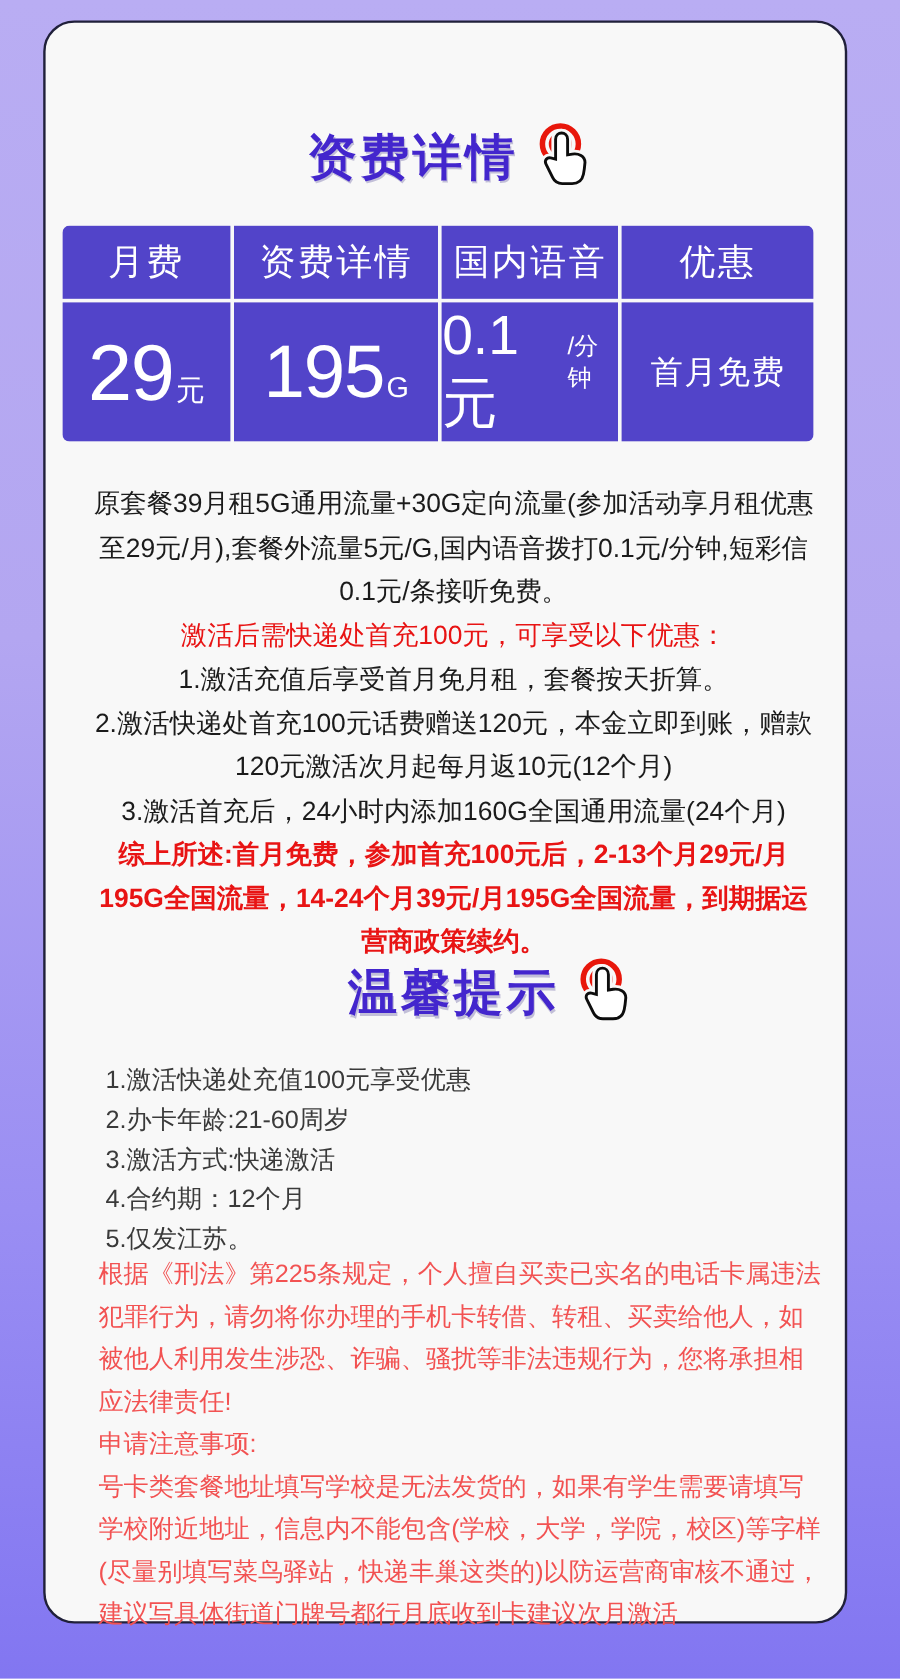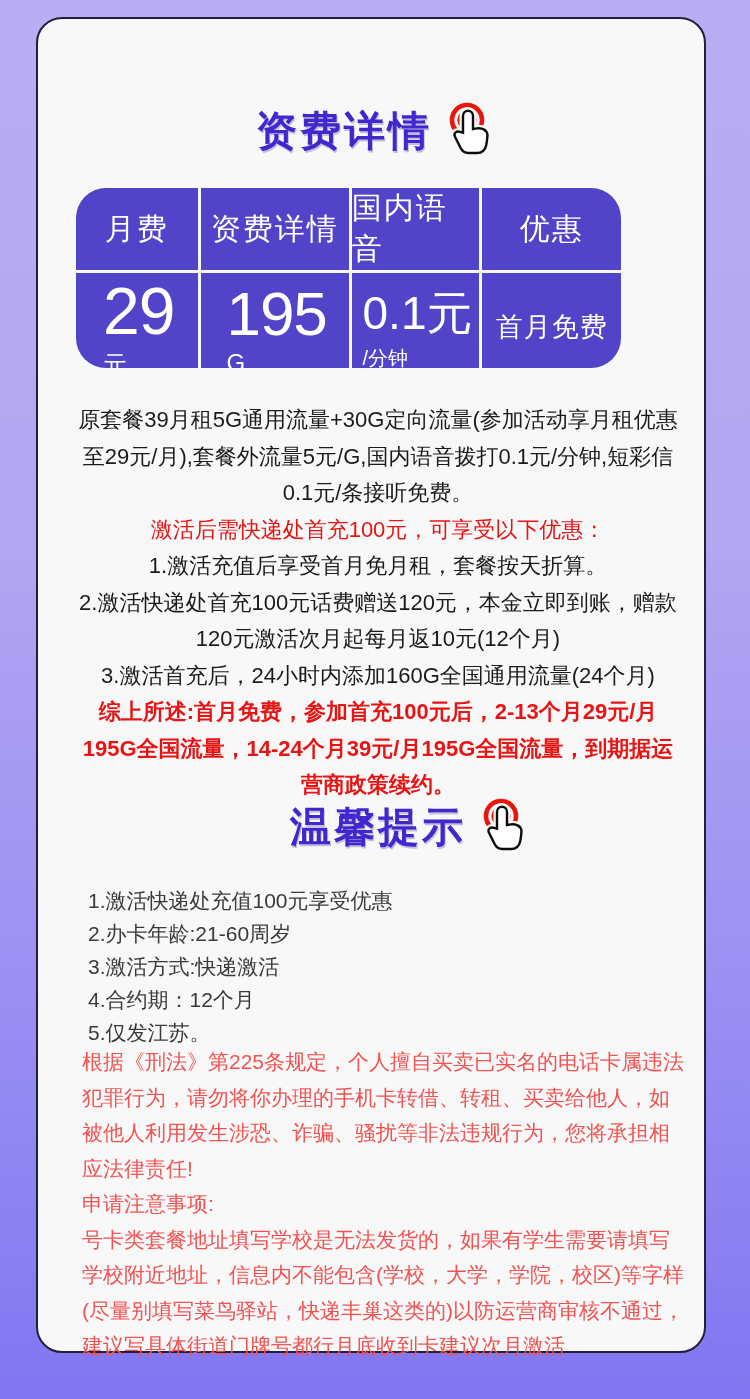--- a/index.html
+++ b/index.html
@@ -25,34 +25,34 @@
   .t1{top:103px;}
   .t2{top:799px;padding-left:34px;}
   .sec-title{
     font-size:41px;font-weight:900;color:#4326cd;
     letter-spacing:3px;line-height:56px;
     text-shadow:1px 2px 0 rgba(32,20,120,0.25);
   }
   .tap-icon{width:52px;height:64px;margin-top:-2px;}
   
   .table{
-    position:absolute;left:76px;top:188px;
-    width:545px;height:180px;
+    position:absolute;left:52px;top:188px;
+    width:626px;height:180px;
     display:grid;
     grid-template-columns:142fr 173fr 149fr 162fr;
     grid-template-rows:74fr 103fr;
     gap:3px;
-    border-radius:30px;overflow:hidden;
+    border-radius:6px;overflow:hidden;
   }
   .cell{
     background:#5244c9;color:#ffffff;
     display:flex;align-items:center;justify-content:center;
   }
   .cell.hdr{font-size:30px;font-weight:500;letter-spacing:2px;}
-  .vwrap{display:flex;align-items:baseline;justify-content:flex-end;flex-direction:column;}
+  .vwrap{display:flex;align-items:baseline;justify-content:flex-end;}
   .v-big{font-size:66px;font-weight:400;letter-spacing:-1px;}
   .v-mid{font-size:62px;font-weight:400;letter-spacing:-1px;}
   .v-sm{font-size:46px;font-weight:400;}
   .v-unit{font-size:24px;margin-left:2px;}
   .v-unit2{font-size:20px;margin-left:2px;}
   .v-text{font-size:27px;letter-spacing:1px;}
   
   .desc{
     position:absolute;left:78px;top:402px;width:600px;
     font-size:22px;line-height:36.5px;color:#1b1b1b;text-align:center;

